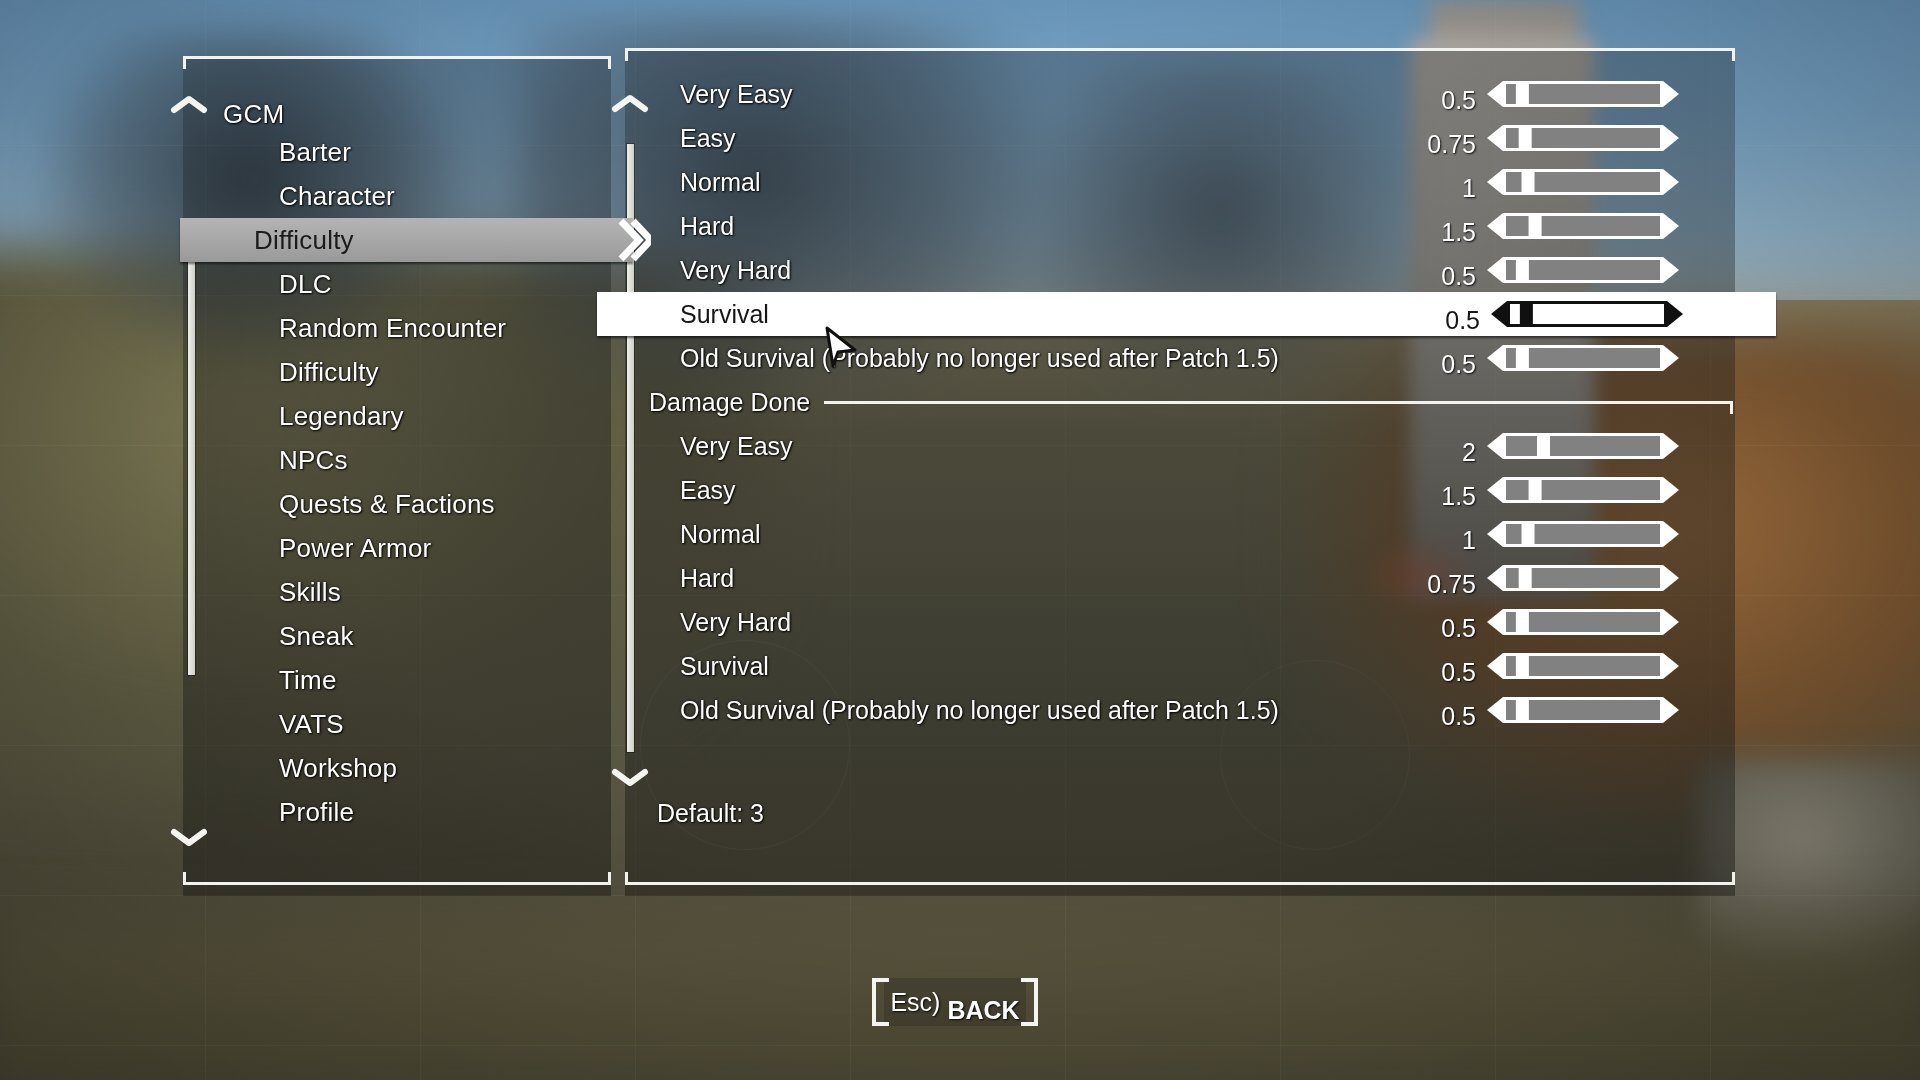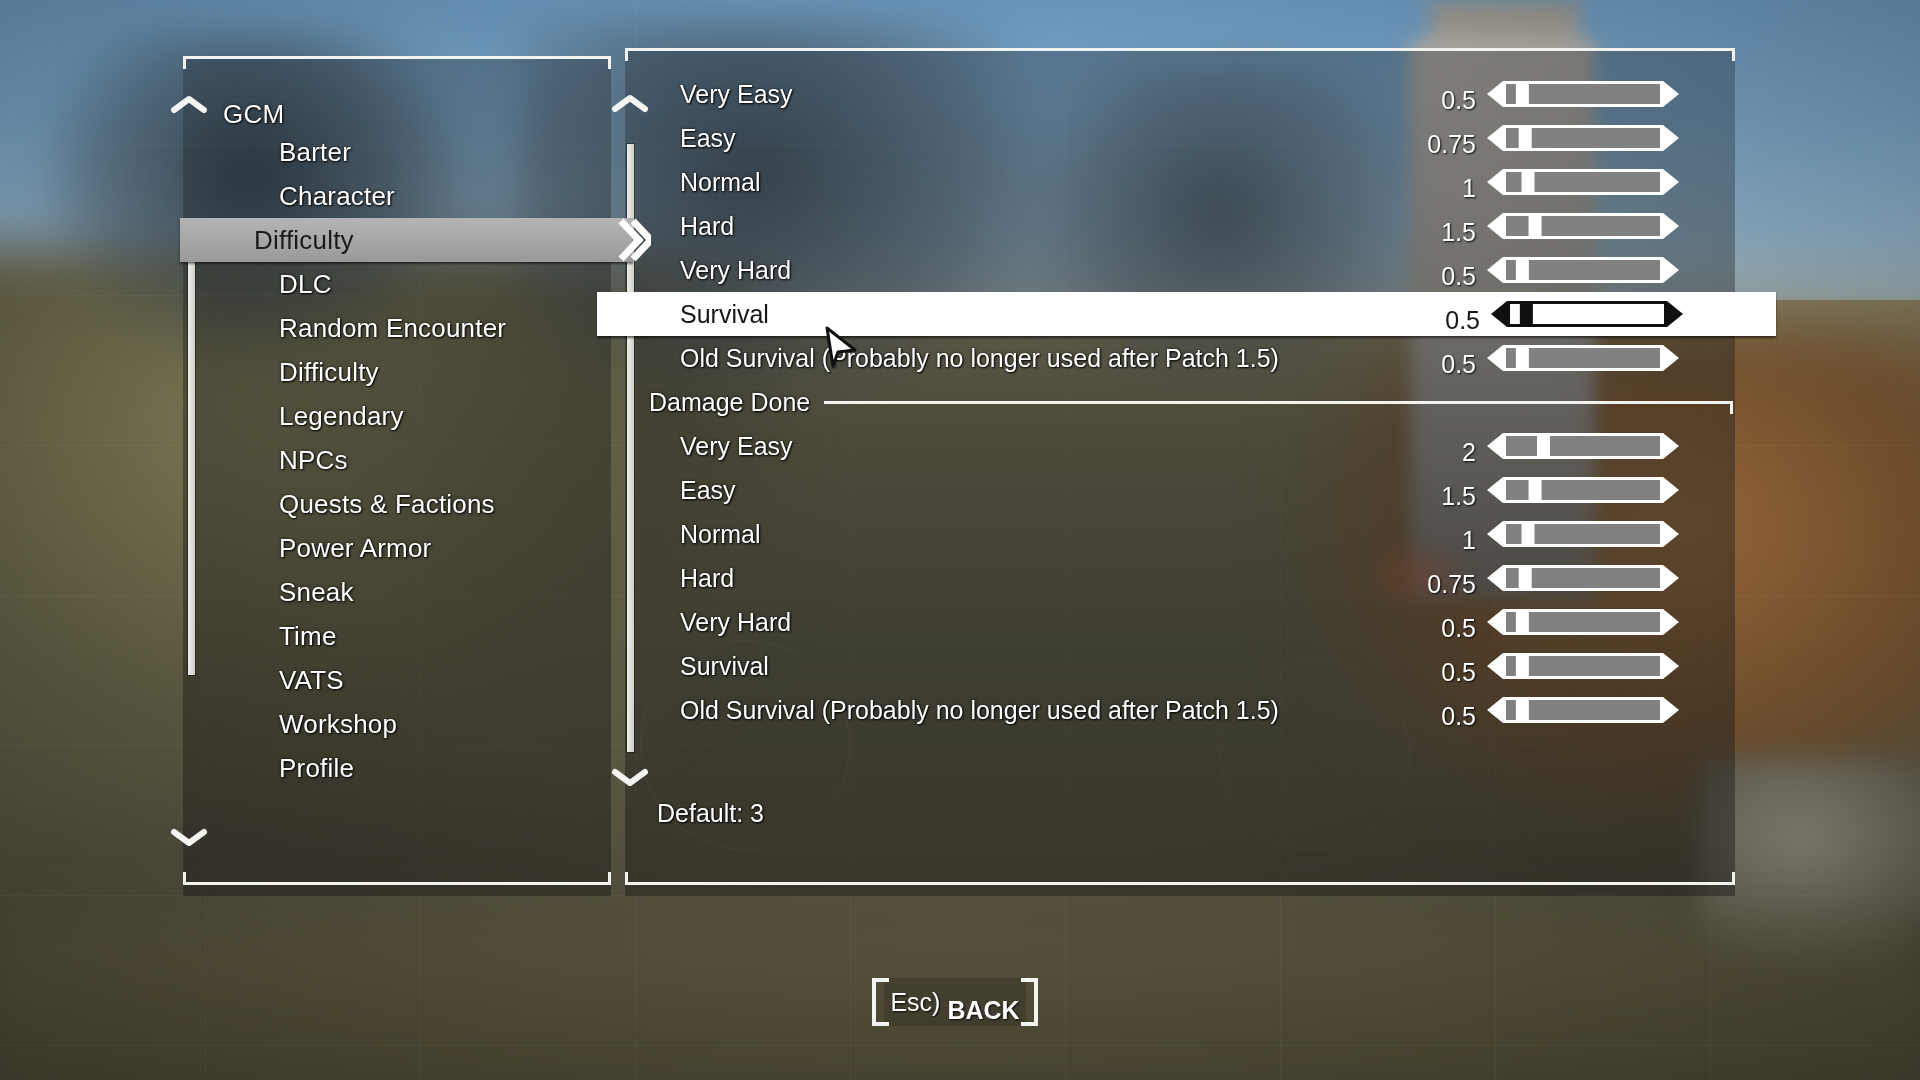--- a/index.html
+++ b/index.html
@@ -336,20 +336,23 @@
     <div class="nav-item">
       <span>NPCs</span>
     </div>
     <div class="nav-item">
       <span>Quests &amp; Factions</span>
     </div>
     <div class="nav-item">
       <span>Power Armor</span>
     </div>
     <div class="nav-item">
+      <span>Skills</span>
+    </div>
+    <div class="nav-item">
       <span>Sneak</span>
     </div>
     <div class="nav-item">
       <span>Time</span>
     </div>
     <div class="nav-item">
       <span>VATS</span>
     </div>
     <div class="nav-item">
       <span>Workshop</span>

